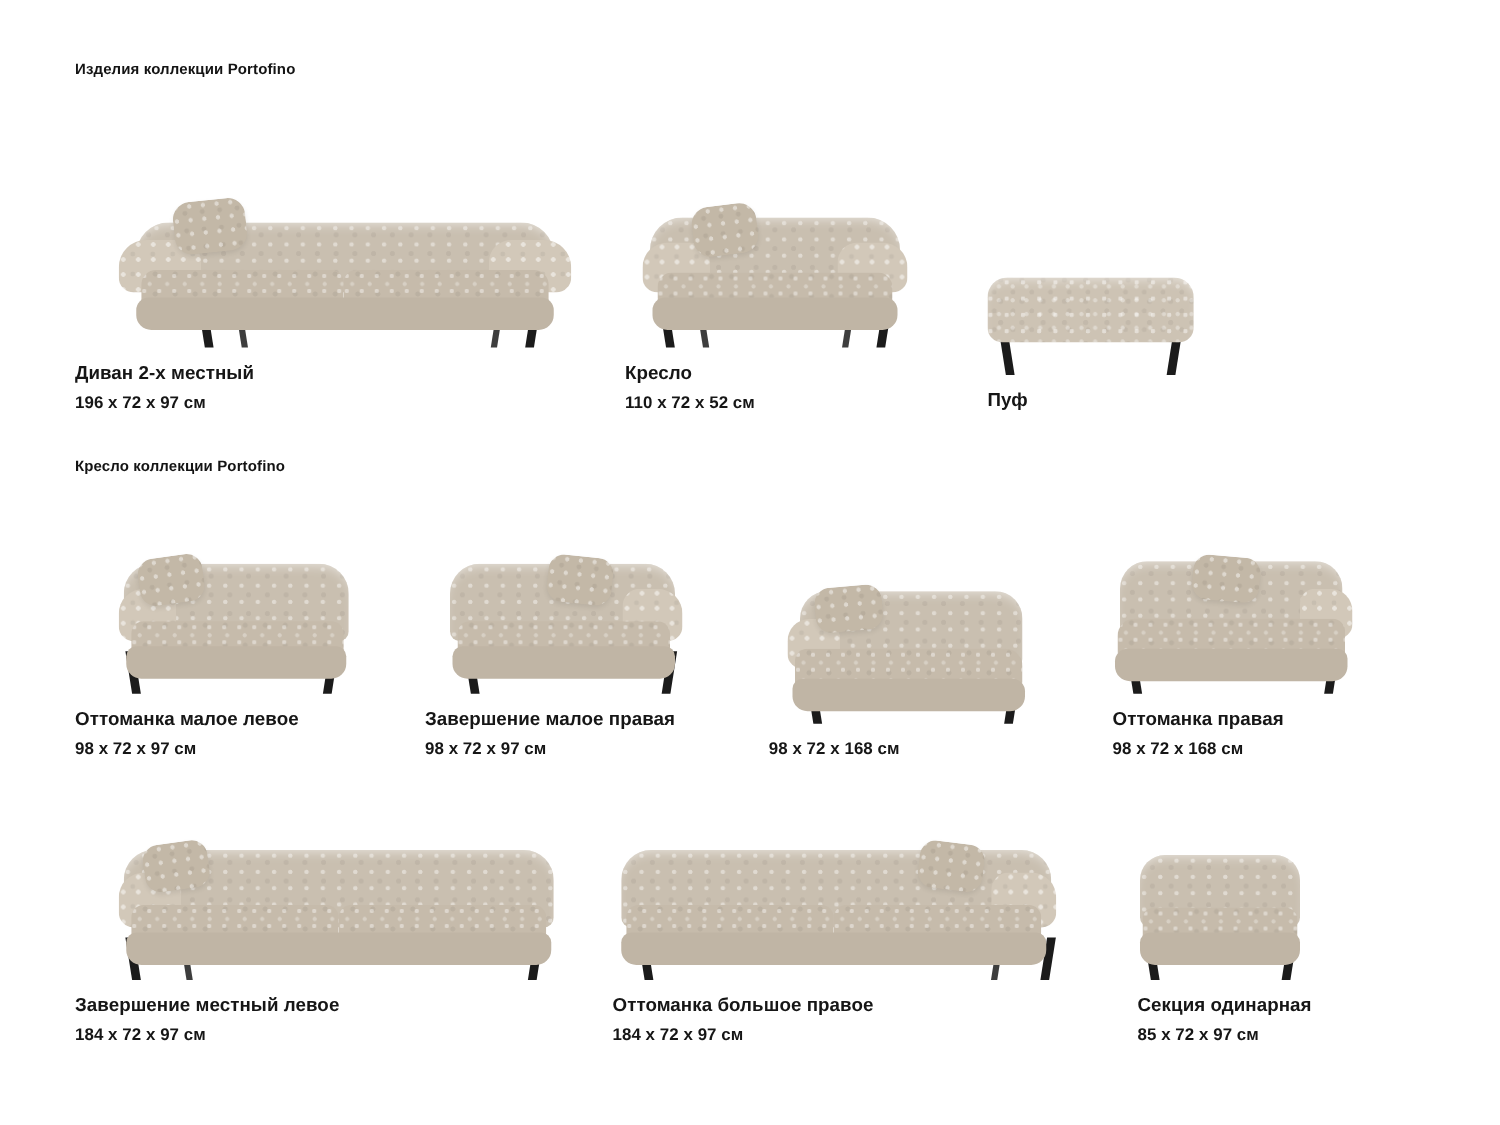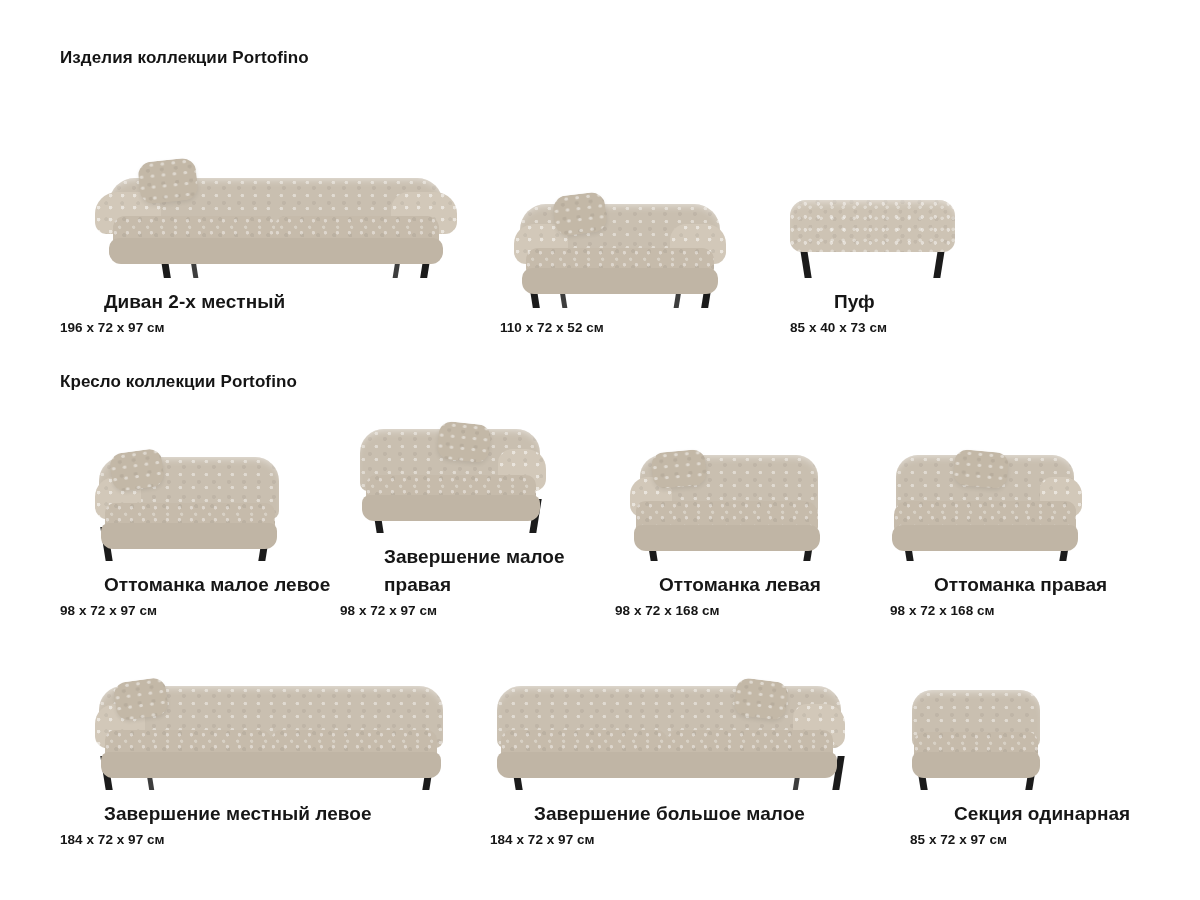--- a/index.html
+++ b/index.html
@@ -16,21 +16,21 @@
   }
   .page {
     position: relative;
     width: 1200px;
     height: 900px;
     box-sizing: border-box;
     padding: 0 60px;
   }
 
   .section-title {
-    font-size: 17px;
+    font-size: 12px;
     font-weight: bold;
     letter-spacing: 0.1px;
     color: #141414;
   }
   .section-one-title { padding-top: 48px; }
   .section-two-title { padding-top: 34px; }
 
   .row {
     display: flex;
     align-items: flex-end;
@@ -42,25 +42,24 @@
   .item-figure {
     position: relative;
     height: 150px;
   }
   .caption {
     margin-top: 10px;
     line-height: 1.45;
   }
   .caption .name {
     display: block;
-    font-size: 19px;
+    font-size: 15px;
     font-weight: bold;
     color: #161616;
     letter-spacing: 0.05px;
-    margin-left: 44px;
   }
   .caption .dims {
     display: block;
     font-size: 13.5px;
     font-weight: bold;
     color: #161616;
     letter-spacing: 0.05px;
     margin-top: 3px;
   }
 
@@ -164,35 +163,35 @@
           <div class="leg r" style="left:162px; width:5px; height:30px; opacity:.85;"></div>
           <div class="fabric back shade-top" style="left:6px; bottom:44px; width:200px; height:60px; border-radius:26px 26px 10px 10px;"></div>
           <div class="fabric arm" style="left:0px; bottom:44px; width:54px; height:40px; border-radius:20px 16px 10px 12px;"></div>
           <div class="fabric arm" style="left:156px; bottom:44px; width:56px; height:40px; border-radius:16px 20px 12px 10px;"></div>
           <div class="fabric seat" style="left:12px; bottom:28px; width:188px; height:32px; border-radius:12px;"></div>
           <div class="fabric" style="left:8px; bottom:14px; width:196px; height:26px; border-radius:10px 10px 12px 12px; background:#c0b5a5;"></div>
           <div class="fabric pillow" style="left:40px; bottom:74px; width:52px; height:40px; border-radius:14px; transform:rotate(-7deg);"></div>
         </div>
       </div>
       <div class="caption">
+        <span class="name">Кресло</span>
         <span class="dims">110 x 72 x 52 см</span>
       </div>
     </div>
 
     <div class="item" style="width:270px;">
       <div class="item-figure" style="height:150px;">
         <div class="furn" style="left:0px; width:170px; height:95px;">
           <div class="leg l" style="left:12px; width:7px; height:34px;"></div>
           <div class="leg r" style="left:146px; width:7px; height:34px;"></div>
           <div class="fabric shade-top" style="left:0px; bottom:26px; width:165px; height:52px; border-radius:16px 16px 12px 12px;"></div>
         </div>
       </div>
       <div class="caption">
         <span class="name">Пуф</span>
-        <span class="dims">85 x 40 x 73 см</span>
       </div>
     </div>
 
   </div>
 
   <div class="section-title section-two-title">Кресло коллекции Portofino</div>
 
   <div class="row" style="margin-top:34px; height:195px;">
 
     <div class="item" style="width:280px;">
@@ -237,21 +236,20 @@
           <div class="leg l" style="left:18px; width:7px; height:34px;"></div>
           <div class="leg r" style="left:176px; width:7px; height:34px;"></div>
           <div class="fabric back shade-top" style="left:10px; bottom:44px; width:178px; height:62px; border-radius:22px 22px 8px 8px;"></div>
           <div class="fabric arm" style="left:0px; bottom:44px; width:42px; height:40px; border-radius:18px 12px 10px 12px;"></div>
           <div class="fabric seat" style="left:6px; bottom:24px; width:182px; height:36px; border-radius:10px 14px 10px 10px;"></div>
           <div class="fabric" style="left:4px; bottom:10px; width:186px; height:26px; border-radius:8px 10px 12px 12px; background:#c0b5a5;"></div>
           <div class="fabric pillow" style="left:22px; bottom:74px; width:54px; height:36px; border-radius:13px; transform:rotate(-5deg);"></div>
         </div>
       </div>
       <div class="caption">
-        <span class="name">Оттоманка левая</span>
         <span class="dims">98 x 72 x 168 см</span>
       </div>
     </div>
 
     <div class="item" style="width:250px;">
       <div class="item-figure" style="height:145px;">
         <div class="furn" style="left:0px; width:195px; height:140px;">
           <div class="leg l" style="left:14px; width:7px; height:34px;"></div>
           <div class="leg r" style="left:172px; width:7px; height:34px;"></div>
           <div class="fabric back shade-top" style="left:6px; bottom:44px; width:178px; height:62px; border-radius:22px 22px 8px 8px;"></div>
@@ -299,21 +297,21 @@
           <div class="leg r" style="left:300px; width:5px; height:28px; opacity:.85;"></div>
           <div class="fabric back shade-top" style="left:2px; bottom:42px; width:344px; height:62px; border-radius:24px 24px 8px 8px;"></div>
           <div class="fabric arm" style="left:298px; bottom:42px; width:52px; height:44px; border-radius:14px 20px 12px 10px;"></div>
           <div class="fabric seat" style="left:6px; bottom:26px; width:166px; height:34px; border-radius:10px;"></div>
           <div class="fabric seat" style="left:172px; bottom:26px; width:166px; height:34px; border-radius:10px;"></div>
           <div class="fabric" style="left:2px; bottom:12px; width:340px; height:26px; border-radius:8px 8px 12px 12px; background:#c0b5a5;"></div>
           <div class="fabric pillow" style="left:240px; bottom:72px; width:52px; height:38px; border-radius:13px; transform:rotate(7deg);"></div>
         </div>
       </div>
       <div class="caption">
-        <span class="name">Завершение большое малое</span>
+        <span class="name">Оттоманка большое правое</span>
         <span class="dims">184 x 72 x 97 см</span>
       </div>
     </div>
 
     <div class="item" style="width:230px;">
       <div class="item-figure" style="height:145px;">
         <div class="furn" style="left:0px; width:135px; height:140px;">
           <div class="leg l" style="left:8px; width:7px; height:34px;"></div>
           <div class="leg r" style="left:118px; width:7px; height:34px;"></div>
           <div class="fabric back shade-top" style="left:2px; bottom:42px; width:128px; height:58px; border-radius:20px 20px 8px 8px;"></div>

